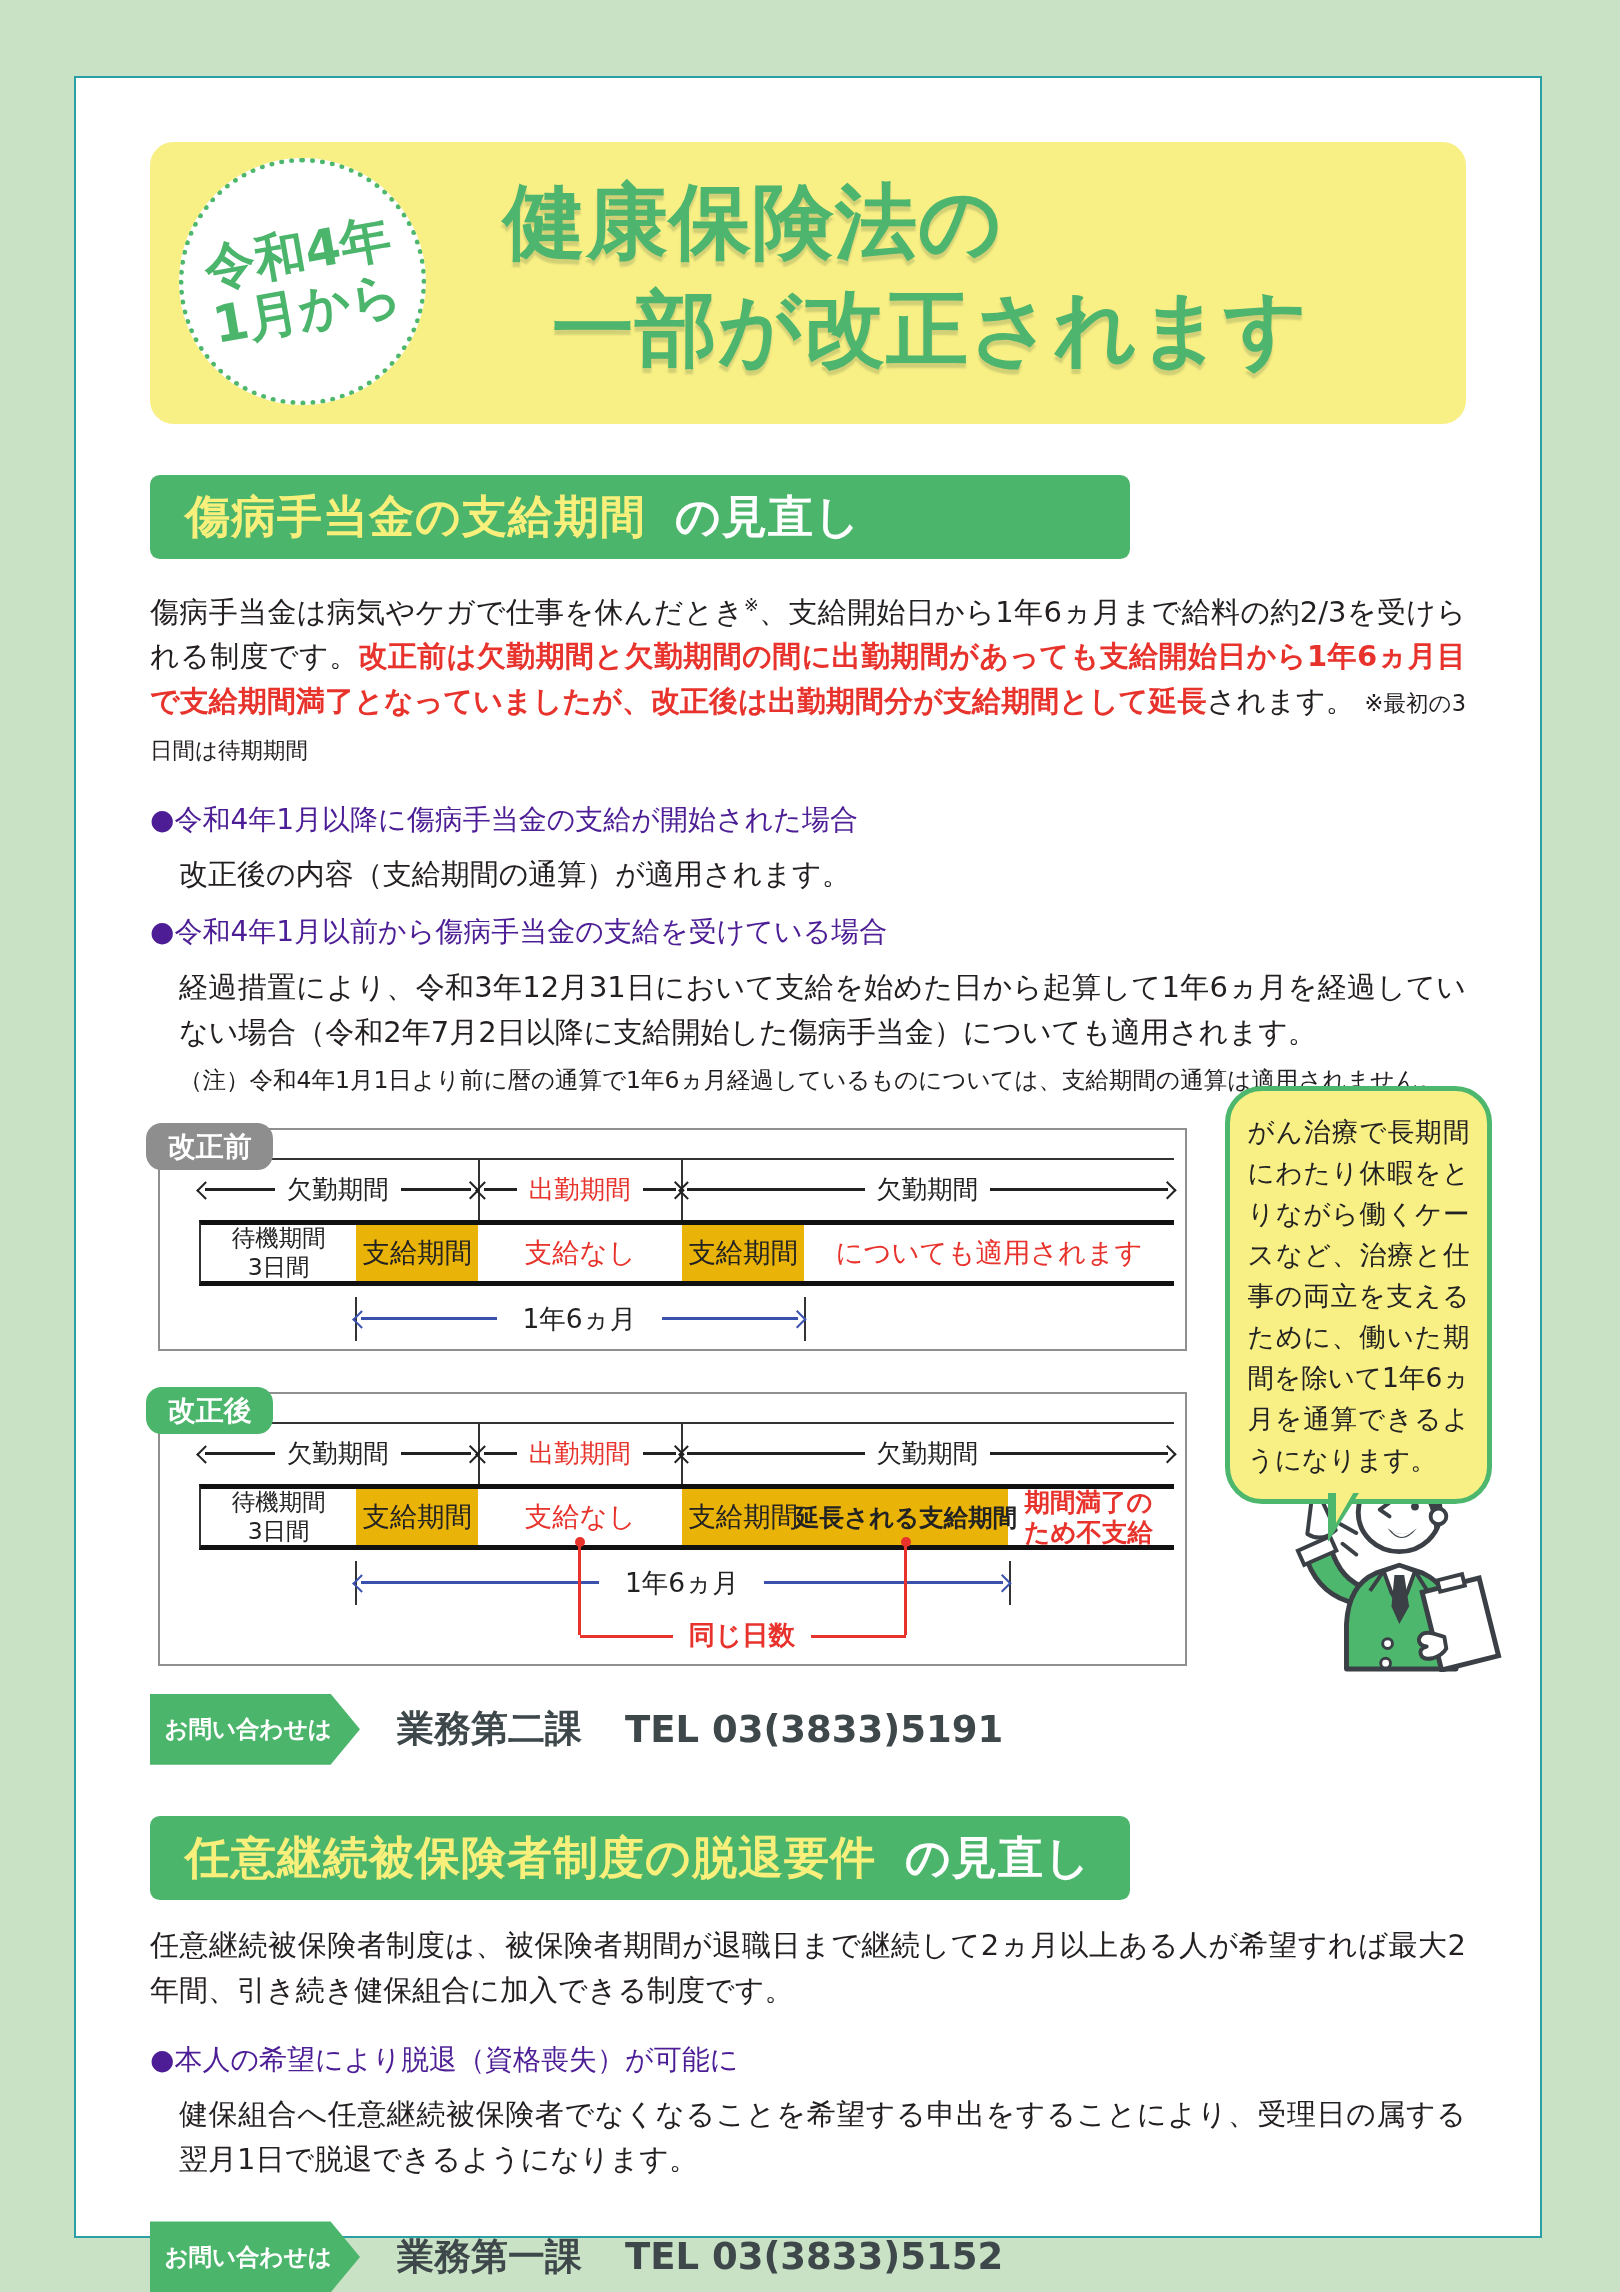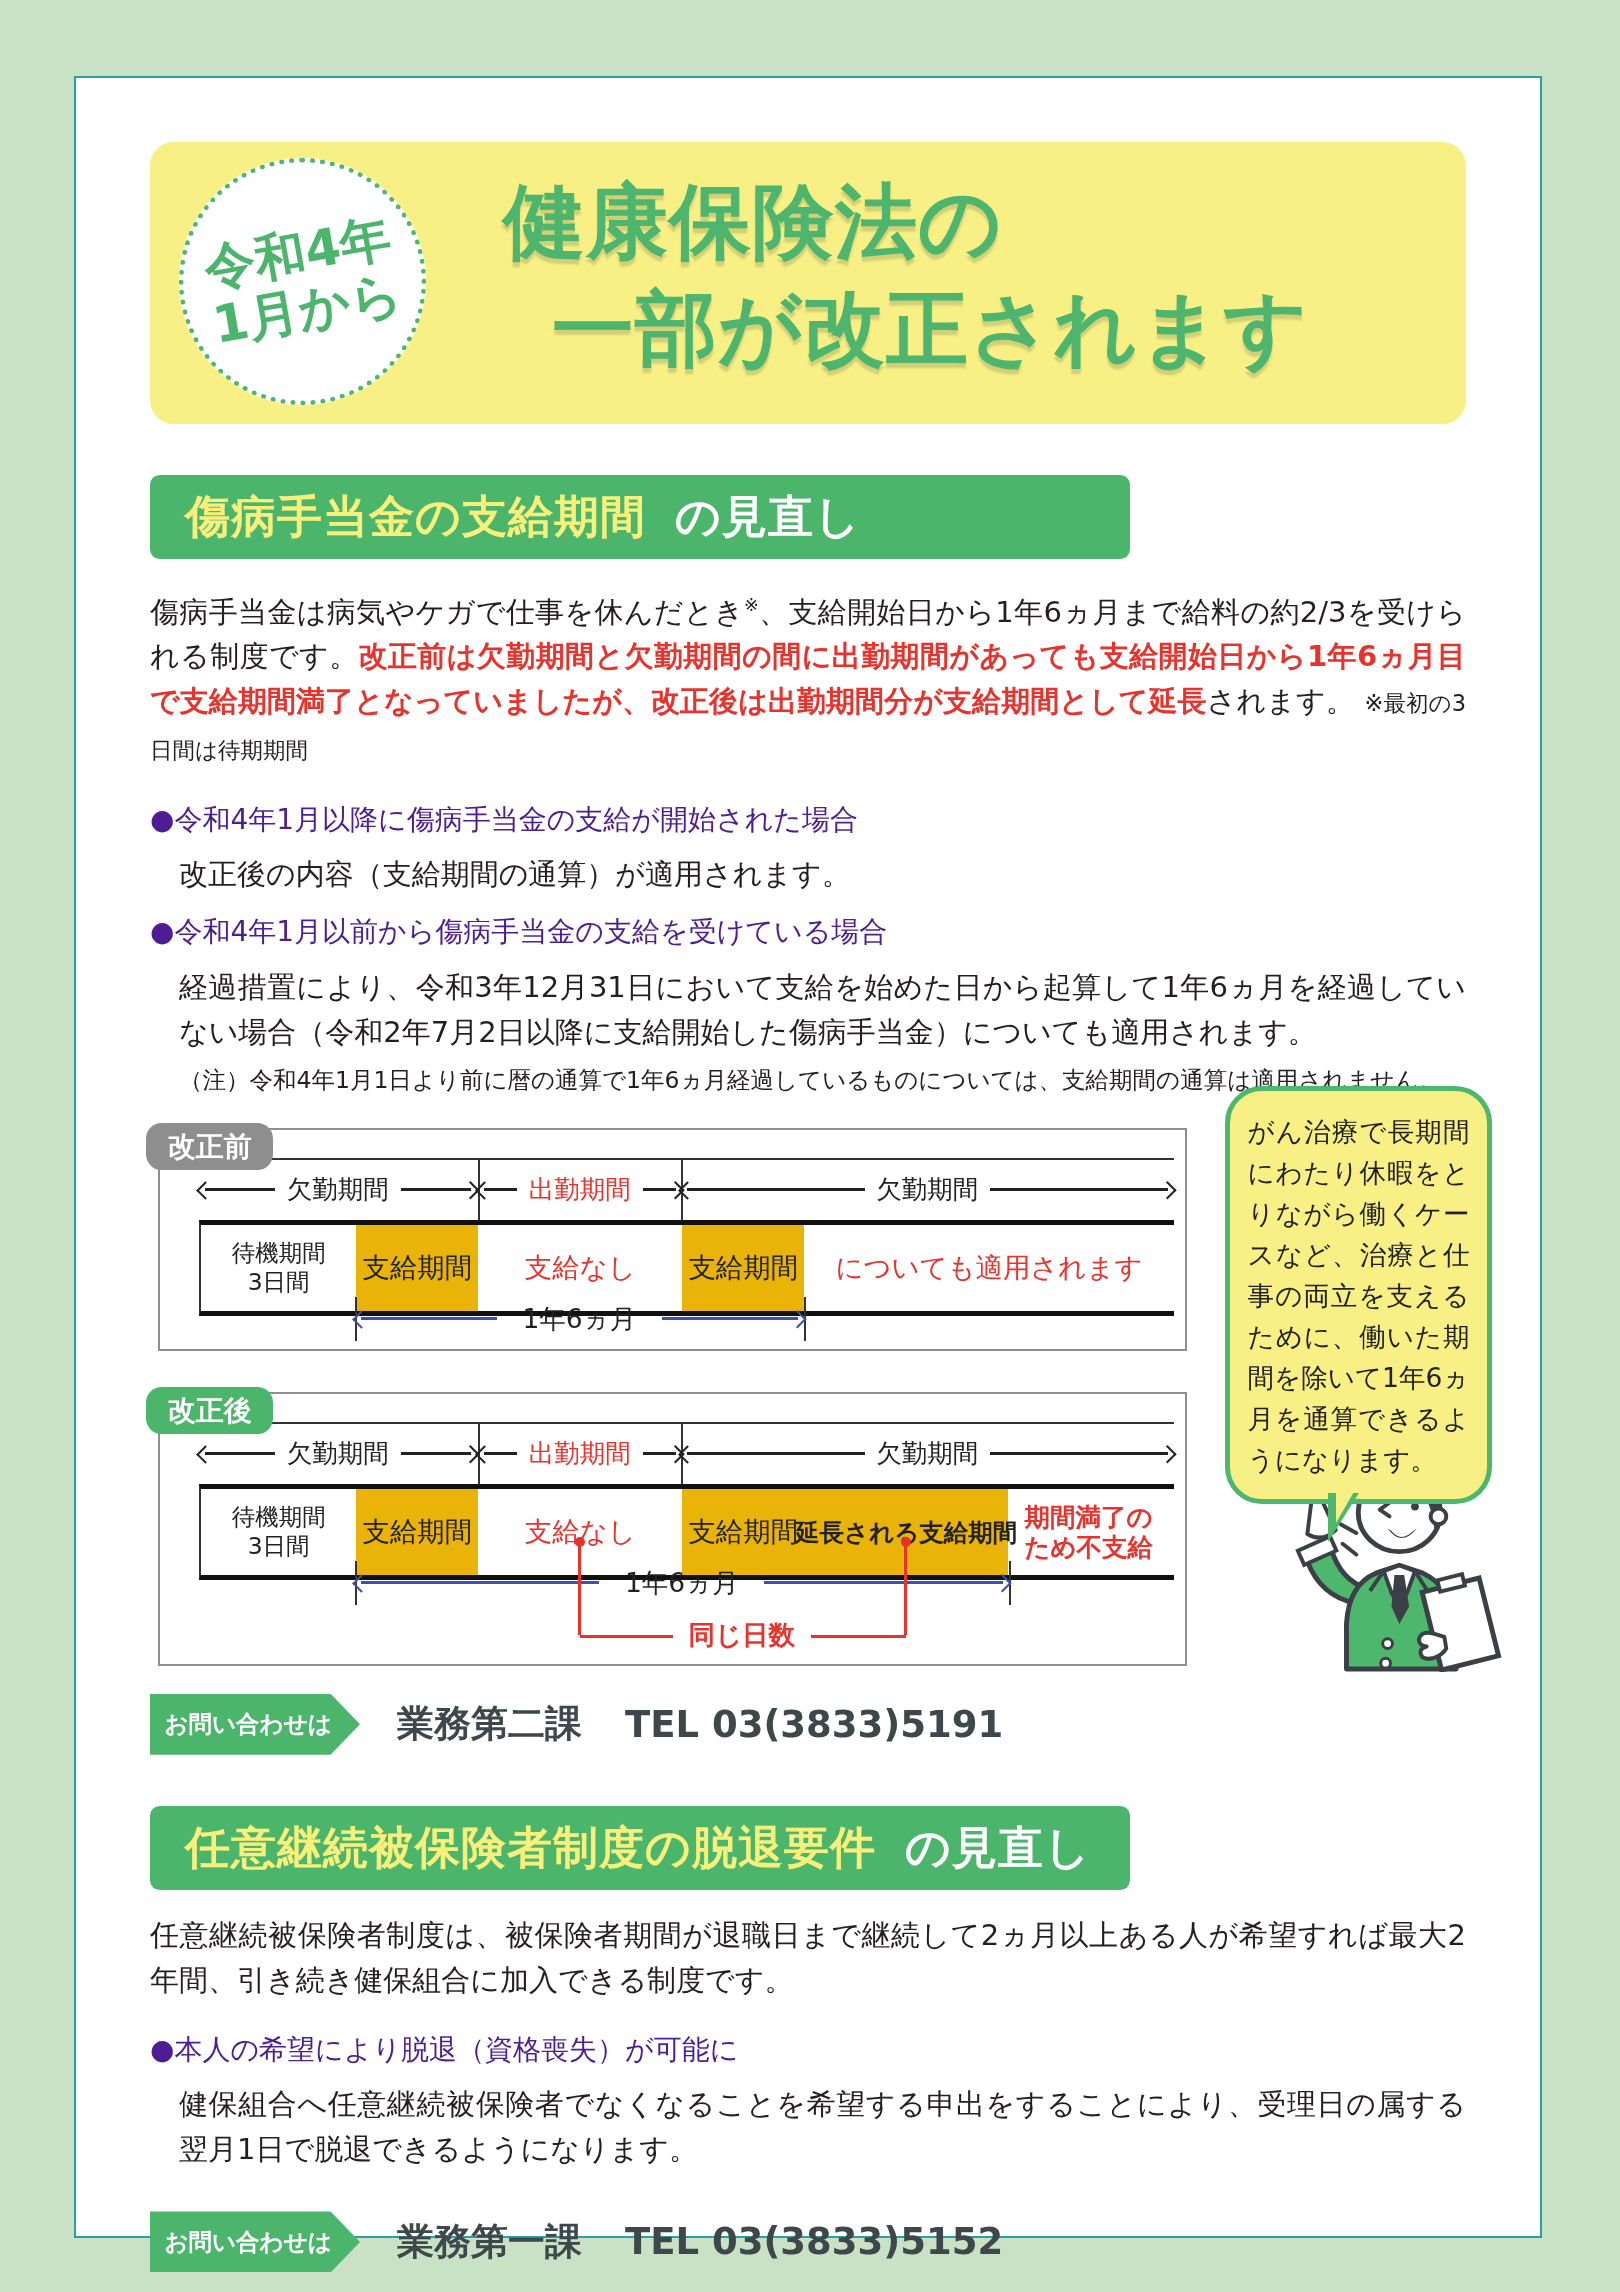--- a/index.html
+++ b/index.html
@@ -77,21 +77,21 @@
   .hairline{position:absolute;left:39px;width:975px;top:27.4px;border-top:2px solid #333;}
   .vdiv{position:absolute;top:27.4px;height:63px;width:0;border-left:2px solid #333;}
   .darrow{position:absolute;top:45px;height:29px;display:flex;align-items:center;}
   .darrow .ah{width:10.8px;height:10.8px;flex:none;border-left:2.9px solid #222;border-bottom:2.9px solid #222;}
   .darrow .ah.l{transform:rotate(45deg);margin-right:-6.9px;}
   .darrow .ah.r{transform:rotate(225deg);margin-left:-6.9px;}
   .darrow .ln{flex:1;height:2.9px;background:#222;}
   .darrow .lb{margin:0 11.8px;font-size:25.5px;color:#222;white-space:nowrap;}
   .darrow .lb.red{color:#e8332d;}
   .band{
-    position:absolute;left:39px;top:90px;width:975px;height:96px;box-sizing:border-box;
+    position:absolute;left:39px;top:90px;width:975px;height:66px;box-sizing:border-box;
     border-top:5.9px solid #111;border-bottom:5.9px solid #111;border-left:2px solid #333;
     display:flex;
   }
   .cell{display:flex;flex-direction:column;align-items:center;justify-content:center;
     font-size:27.4px;color:#222;white-space:nowrap;}
   .cell.blue{background:#eab308;}
   .cell.red{color:#e8332d;}
   .cell .s24{font-size:23.5px;line-height:29px;}
   .cell .s26{font-size:25.5px;line-height:30px;font-weight:700;}
   .cell.bold{font-weight:700;font-size:24.5px;}
@@ -106,21 +106,21 @@
   .rvline{position:absolute;width:2.9px;background:#e8332d;top:149px;height:92px;z-index:4;}
   .rhline{position:absolute;height:2.9px;background:#e8332d;top:241px;z-index:4;}
   .rlabel{
     position:absolute;top:223px;transform:translateX(-50%);background:#fff;
     padding:0 15.7px;font-size:26.5px;font-weight:700;color:#e8332d;z-index:5;white-space:nowrap;
   }
 
   
   .contact{display:flex;align-items:center;}
   .contact-badge{
-    width:210px;height:61px;background:#4cb56c;color:#fff;
+    width:210px;height:71px;background:#4cb56c;color:#fff;
     clip-path:polygon(0 0,86% 0,100% 50%,86% 100%,0 100%);
     display:flex;align-items:center;justify-content:center;
     font-size:23.5px;font-weight:700;padding-right:13.7px;box-sizing:border-box;flex:none;
   }
   .contact-dept{margin-left:37px;font-size:37px;font-weight:700;color:#3e484b;white-space:nowrap;}
   .contact-tel{margin-left:43px;font-size:37px;font-weight:700;color:#3e484b;white-space:nowrap;}
 
   
   .bubble{
     position:absolute;left:1149px;top:1008px;width:267px;box-sizing:border-box;

